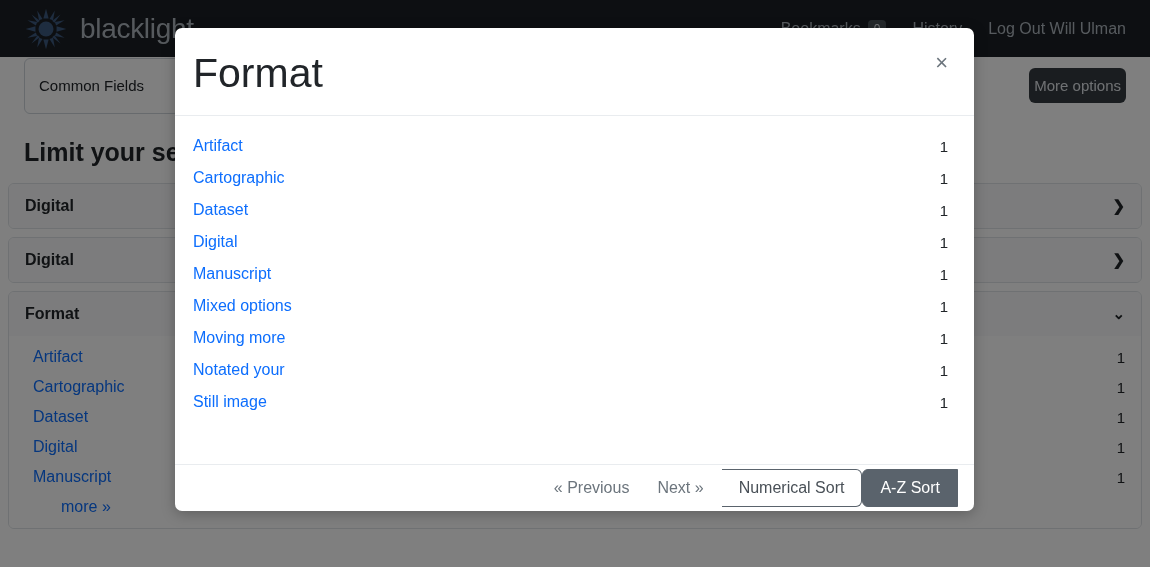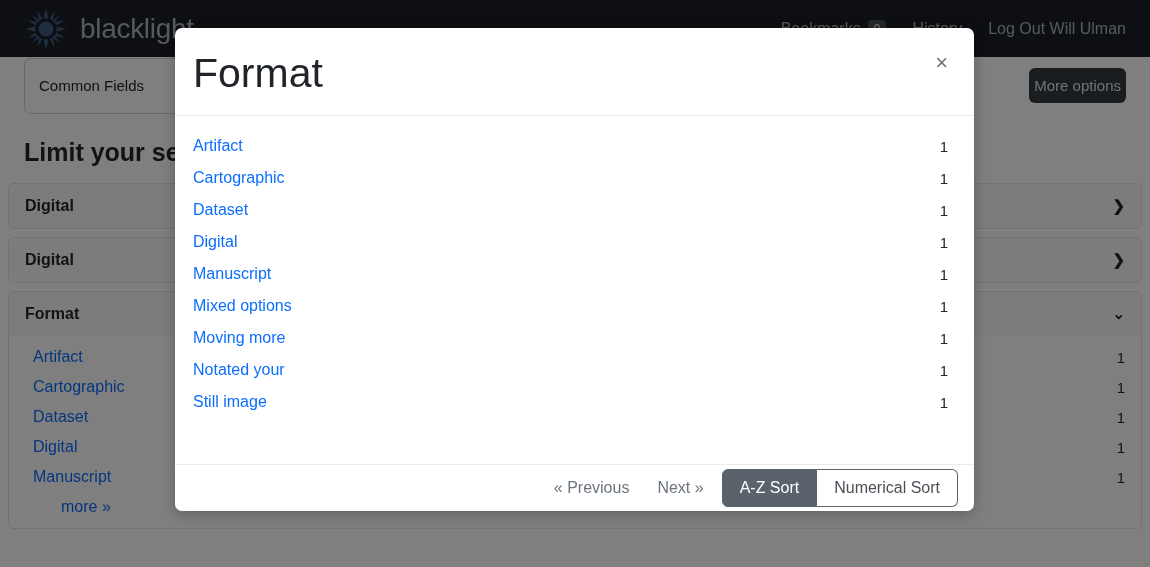--- a/index.html
+++ b/index.html
@@ -335,19 +335,19 @@
       <div class="fl-row">
         <a href="#">Still image</a>
         <span class="cnt">1</span>
       </div>
     </div>
 
     <div class="modal-footer">
       <a class="pg-link" href="#">« Previous</a>
       <a class="pg-link" href="#">Next »</a>
       <div class="btn-group">
+        <button class="btn-sort last">Numerical Sort</button>
         <button class="btn-sort first active">A-Z Sort</button>
-        <button class="btn-sort last">Numerical Sort</button>
       </div>
     </div>
   </div>
 
 </div>
 
 </body></html>

